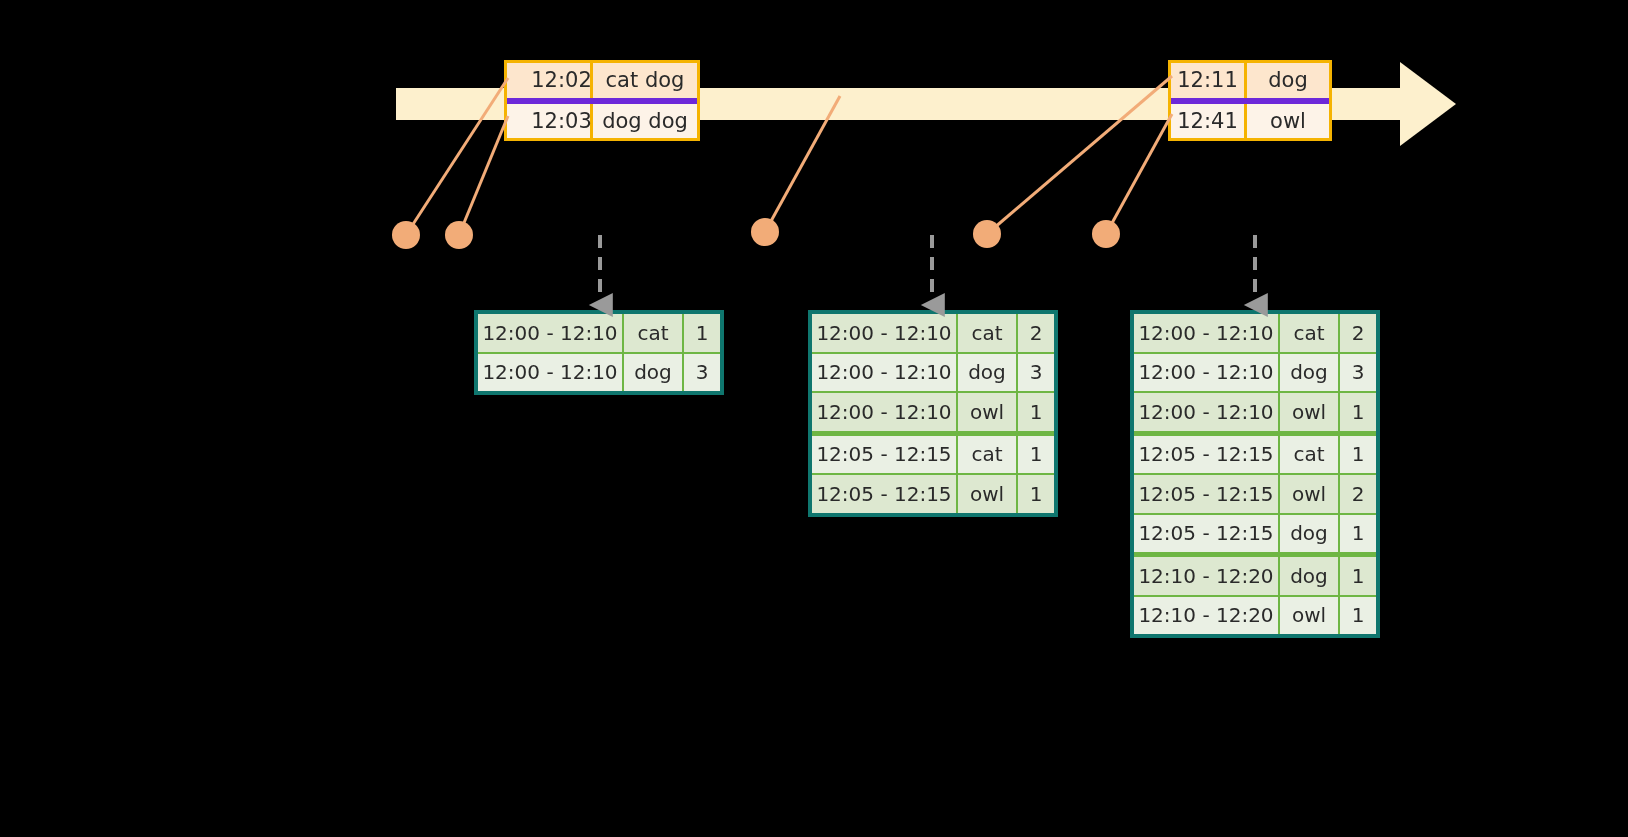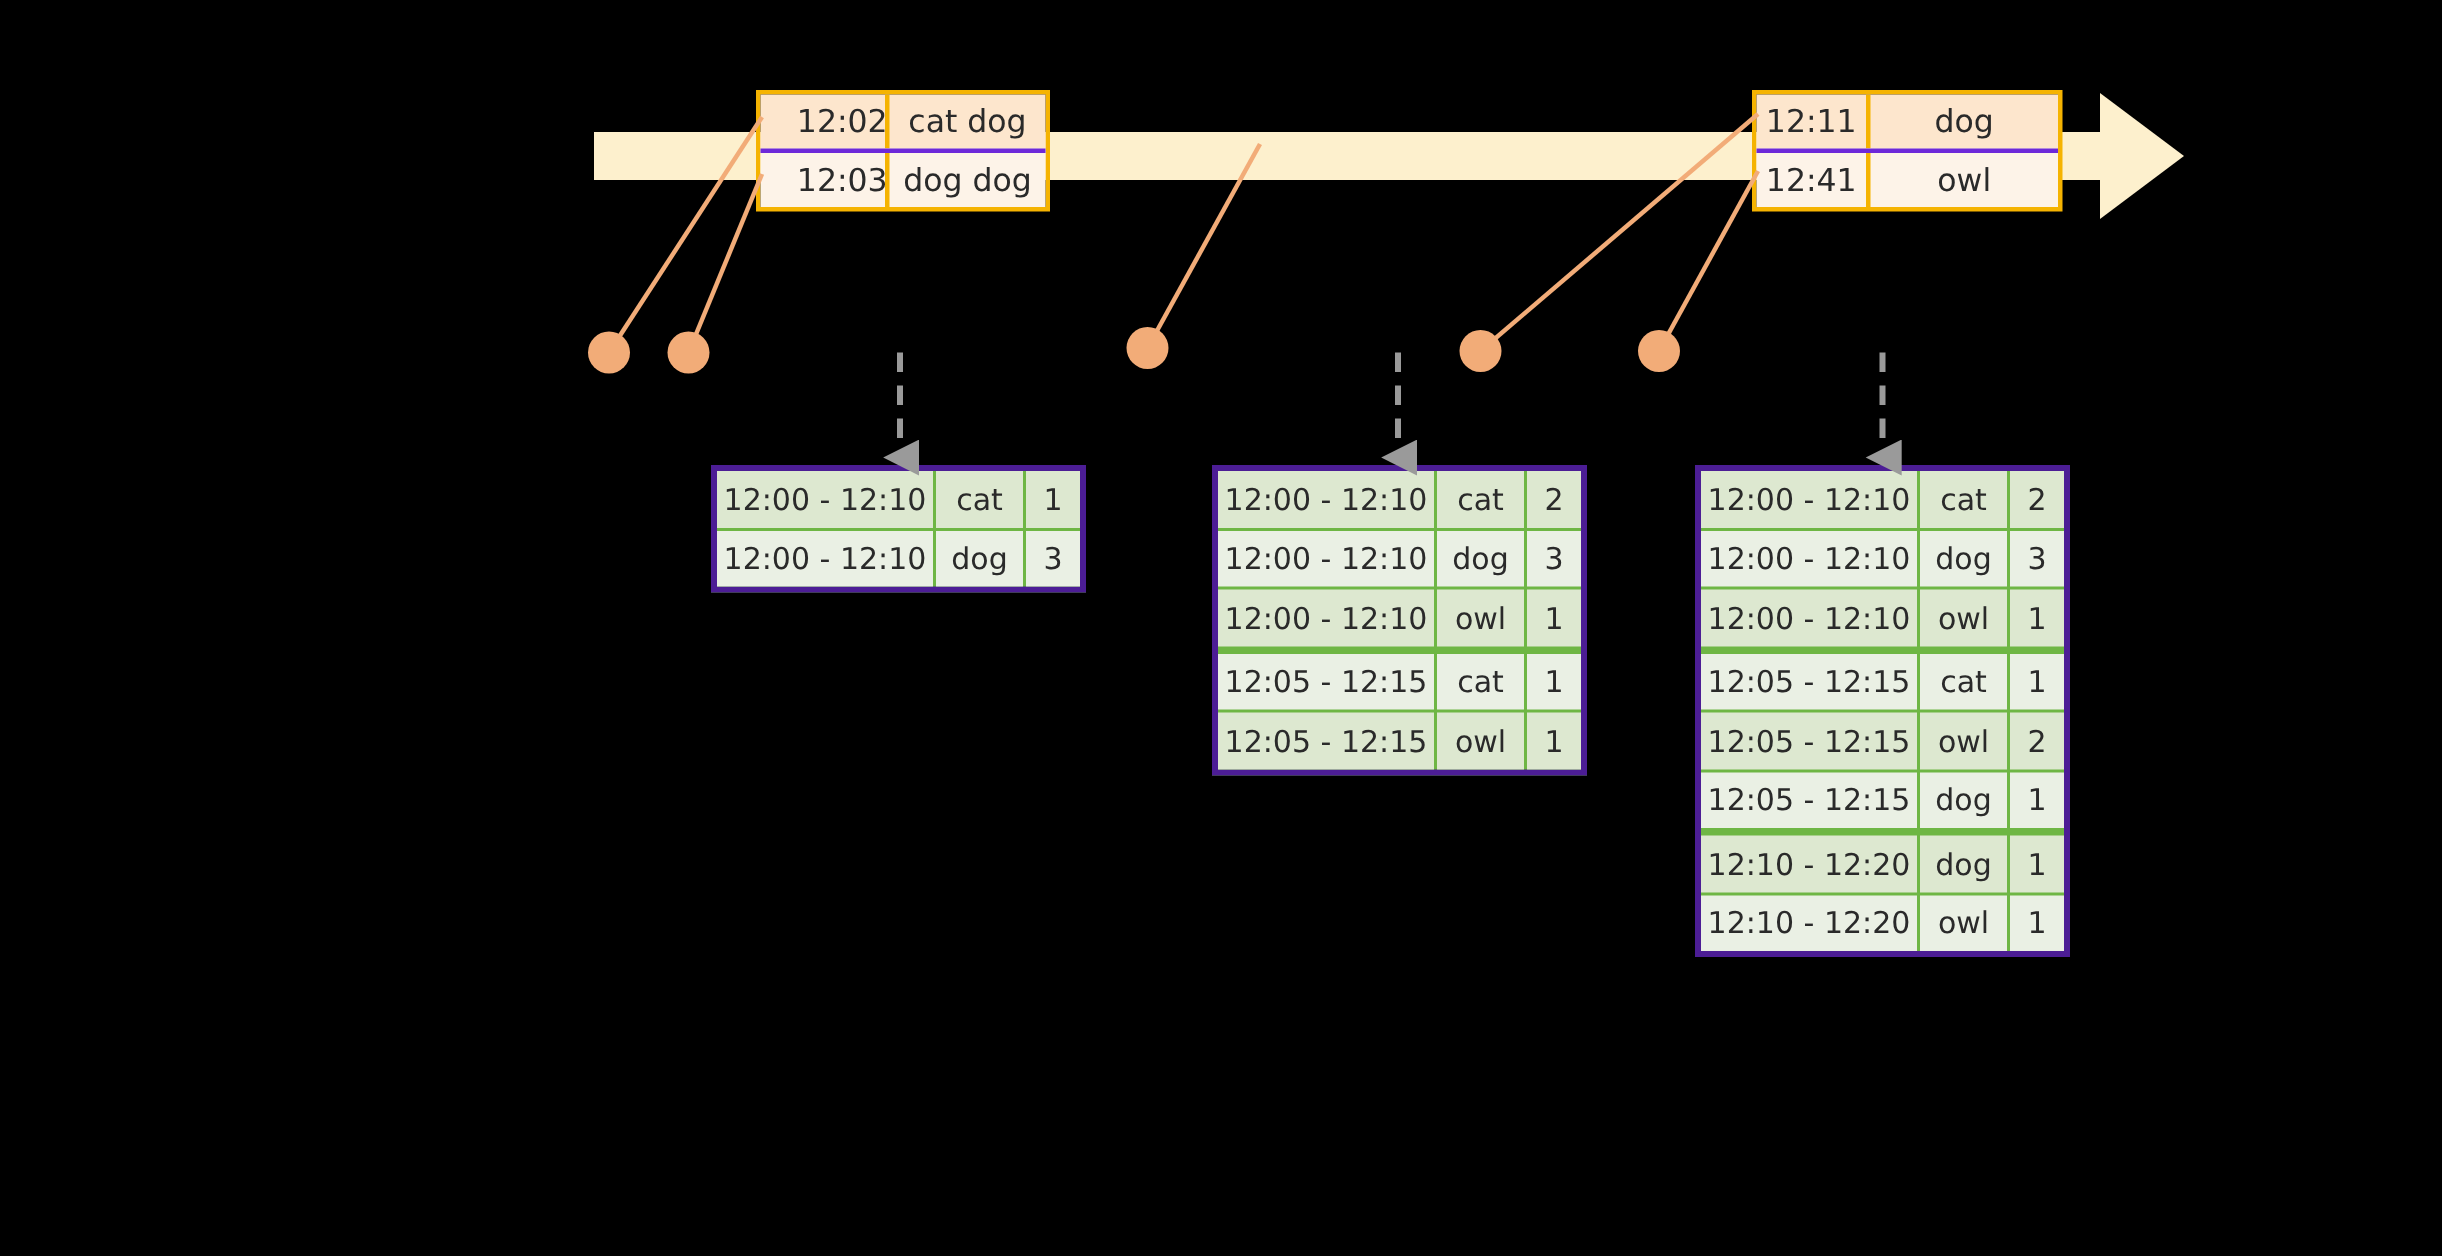--- a/index.html
+++ b/index.html
@@ -49,21 +49,21 @@
     box-sizing: border-box;
     display: flex;
     flex-direction: column;
   }
   .evt-row {
     display: flex;
     flex: 1 1 auto;
     box-sizing: border-box;
   }
   .evt-row + .evt-row {
-    border-top: 3px solid #6d28d9;
+    border-top: 6px solid #6d28d9;
   }
   .evt-row.r0 { background: #fde6cd; }
   .evt-row.r1 { background: #fdf3e8; }
   .evt-time {
     box-sizing: border-box;
     display: flex;
     align-items: center;
     justify-content: center;
     border-right: 3px solid #f5b301;
     color: #2a2a2a;
@@ -78,27 +78,27 @@
     color: #2a2a2a;
     font-size: 21px;
     white-space: nowrap;
     flex: 1 1 auto;
   }
 
   #evt-box-0 { left: 504px; top: 60px; width: 196px; height: 81px; }
   #evt-box-0 .evt-time  { width: 86px; padding-left: 26px; }
   #evt-box-1 { left: 836px; top: 80px; width: 196px; height: 41px; }
   #evt-box-1 .evt-time  { width: 86px; }
-  #evt-box-2 { left: 1168px; top: 60px; width: 207px; height: 81px; }
+  #evt-box-2 { left: 1168px; top: 60px; width: 164px; height: 81px; }
   #evt-box-2 .evt-time  { width: 76px; }
 
   
   .res-table {
     position: absolute;
-    border: 4px solid #4c1d95;
+    border: 4px solid #0f766e;
     box-sizing: border-box;
     background: #6eb644;
     display: flex;
     flex-direction: column;
   }
   .res-row {
     display: flex;
     box-sizing: border-box;
     height: 37.5px;
   }

